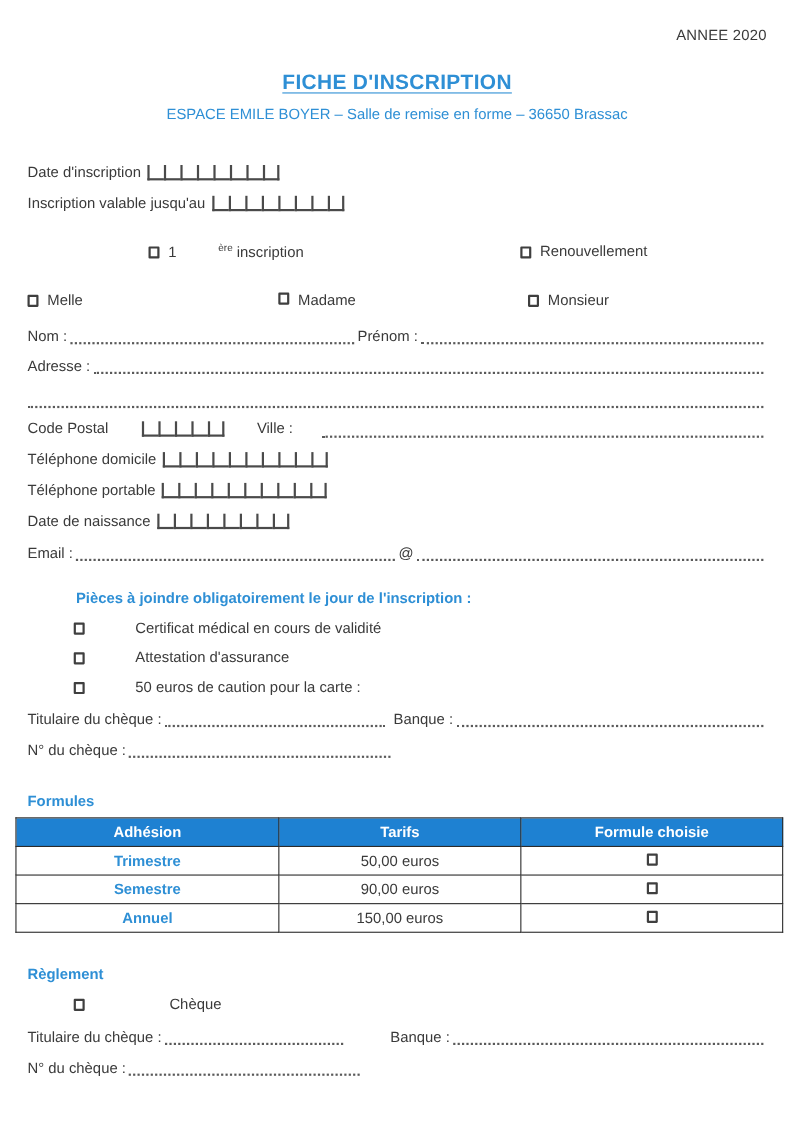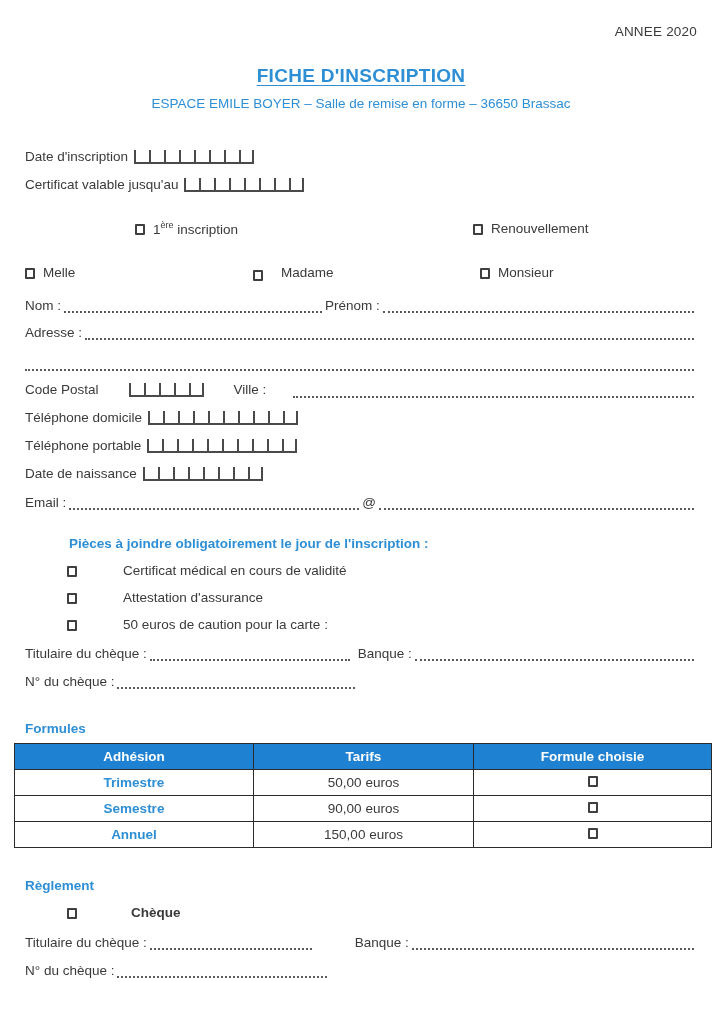--- a/index.html
+++ b/index.html
@@ -43,21 +43,21 @@
     display: inline-block; width: 10px; height: 11px;
     border: 2px solid #3f3f3f; border-radius: 1px;
     background: #fff; flex: 0 0 auto;
     margin-right: 8px; position: relative; top: 1px;
   }
 
   
   .dots { border-bottom: 2px dotted #5a5a5a; height: 14px; flex: 1 1 auto; margin: 0 3px; }
   .dots.fix { flex: 0 0 auto; }
 
-  sup { font-size: 9px; vertical-align: super; }
+  sup { font-size: 9px; vertical-align: super; margin-left: 38px; }
 
   .section-heading { color: #2e8fd5; font-weight: bold; font-size: 13.5px; }
 
   .doc-item { display: flex; align-items: center; margin-top: 12px; padding-left: 42px; }
   .doc-item .cb { margin-right: 0; }
   .doc-item .itxt { margin-left: 46px; }
 
   
   table.formules {
     width: 697px; margin-left: -11px; margin-top: 7px;
@@ -69,21 +69,21 @@
   }
   table.formules th {
     background: #1e81d2; color: #ffffff; font-weight: bold;
     border-color: #2b2b2b;
   }
   col.c1 { width: 239px; } col.c2 { width: 220px; } col.c3 { width: 238px; }
   td.adh { color: #2e8fd5; font-weight: bold; }
   td.chk .cb { margin: 0; top: 0; }
 
   .reg-item { display: flex; align-items: center; margin-top: 12px; padding-left: 42px; }
-  .reg-item .itxt { margin-left: 46px; font-weight: bold; }
+  .reg-item .itxt { margin-left: 69px; }
 
   .spacer-40 { flex: 0 0 40px; }
 </style>
 </head>
 <body>
 
 <div class="sheet">
 
   <div class="year">ANNEE 2020</div>
 
@@ -100,21 +100,21 @@
         <span class="cell"></span>
         <span class="cell"></span>
         <span class="cell"></span>
         <span class="cell"></span>
         <span class="cell"></span>
         <span class="cell"></span>
       </span>
   </div>
 
   <div class="row base">
-    <span class="lbl">Certificat valable jusqu'au</span>
+    <span class="lbl">Inscription valable jusqu'au</span>
     <span class="cells">
         <span class="cell"></span>
         <span class="cell"></span>
         <span class="cell"></span>
         <span class="cell"></span>
         <span class="cell"></span>
         <span class="cell"></span>
         <span class="cell"></span>
         <span class="cell"></span>
       </span>
@@ -129,21 +129,21 @@
       <span class="cb"></span>
       <span>Renouvellement</span>
     </span>
   </div>
 
   <div class="row base" style="margin-top: 26px; position: relative;">
     <span style="display:inline-flex; align-items:center;">
       <span class="cb"></span>
       <span>Melle</span>
     </span>
-    <span style="display:inline-flex; align-items:flex-end; position:absolute; left: 228px; gap: 10px;">
+    <span style="display:inline-flex; align-items:flex-start; position:absolute; left: 228px;">
       <span class="cb"></span>
       <span>Madame</span>
     </span>
     <span style="display:inline-flex; align-items:center; position:absolute; left: 455px;">
       <span class="cb"></span>
       <span>Monsieur</span>
     </span>
   </div>
 
   <div class="row" style="margin-top: 14px;">

